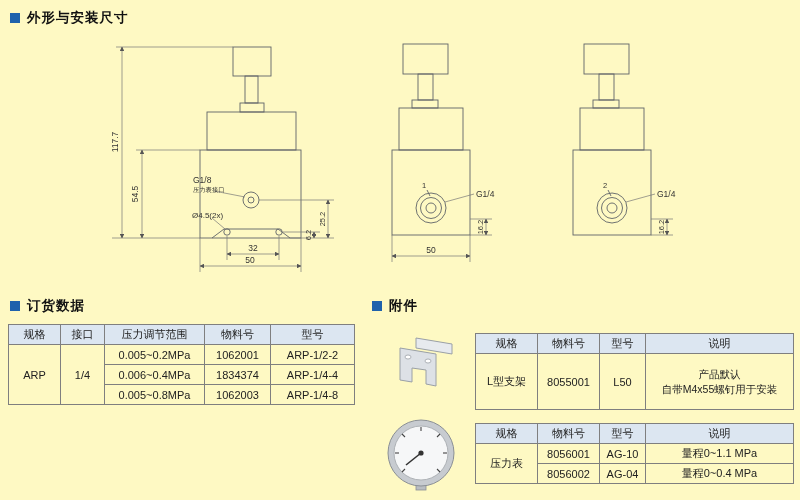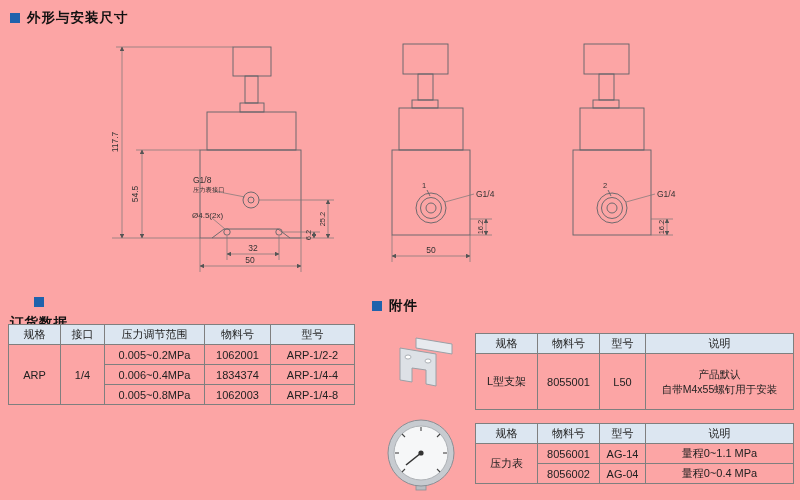--- a/index.html
+++ b/index.html
@@ -1,17 +1,17 @@
 <!DOCTYPE html>
 <html><head>
 <meta charset="utf-8">
 <style>
   html,body{margin:0;padding:0;}
   body{background:#fff;font-family:"Liberation Sans","DejaVu Sans",sans-serif;}
-  .page{position:relative;width:800px;height:500px;background:#fca5a5;overflow:hidden;}
+  .page{position:relative;width:800px;height:500px;background:#fef9c3;overflow:hidden;}
   .sec{position:absolute;display:flex;align-items:center;gap:7px;}
   .sq{width:10px;height:10px;background:#1f62ac;flex:0 0 auto;}
   .sec-text{font-size:13.5px;font-weight:bold;color:#111;letter-spacing:1px;}
   .tbl{position:absolute;border-collapse:collapse;font-size:11px;color:#222;table-layout:fixed;}
   .tbl th,.tbl td{border:1px solid #7f7f7f;text-align:center;padding:1px 3px;height:17px;overflow:hidden;white-space:nowrap;}
   .tbl th{background:#dce6f1;font-weight:normal;}
   .desc-cell{text-align:right;font-size:10.5px;white-space:normal !important;line-height:1.35;}
   .drawing-svg{position:absolute;left:0;top:30px;}
   .img-box{position:absolute;}
   svg text{fill:#333;}
@@ -121,21 +121,21 @@
       <line x1="651" y1="205" x2="673" y2="205"></line>
       <line x1="667" y1="189" x2="667" y2="205" marker-start="url(#ar)" marker-end="url(#ar)"></line>
     </g>
     <g font-size="8.5">
       <text x="605" y="158" text-anchor="middle" font-size="7.5">2</text>
       <text x="657" y="167">G1/4</text>
       <text x="664" y="197" text-anchor="middle" font-size="7.5" transform="rotate(-90 664 197)">16.2</text>
     </g>
   </svg>
 
-  <div class="sec" style="left:10px;top:297px;flex-direction:column;">
+  <div class="sec" style="left:10px;top:297px;">
     <span class="sq"></span>
     <span class="sec-text">订货数据</span>
   </div>
 
   <table class="tbl" style="left:8px;top:324px;width:346px;">
     <colgroup>
         <col style="width:52px">
         <col style="width:44px">
         <col style="width:100px">
         <col style="width:66px">
@@ -238,21 +238,21 @@
     <tbody>
         <tr>
       <th>规格</th>
       <th>物料号</th>
       <th>型号</th>
       <th>说明</th>
     </tr>
     <tr style="height:20px;">
       <td rowspan="2">压力表</td>
       <td>8056001</td>
-      <td>AG-14</td>
+      <td>AG-10</td>
       <td>量程0~1.1 MPa</td>
     </tr>
     <tr style="height:20px;">
       <td>8056002</td>
       <td>AG-04</td>
       <td>量程0~0.4 MPa</td>
     </tr>
   </tbody>
     </table>
 

